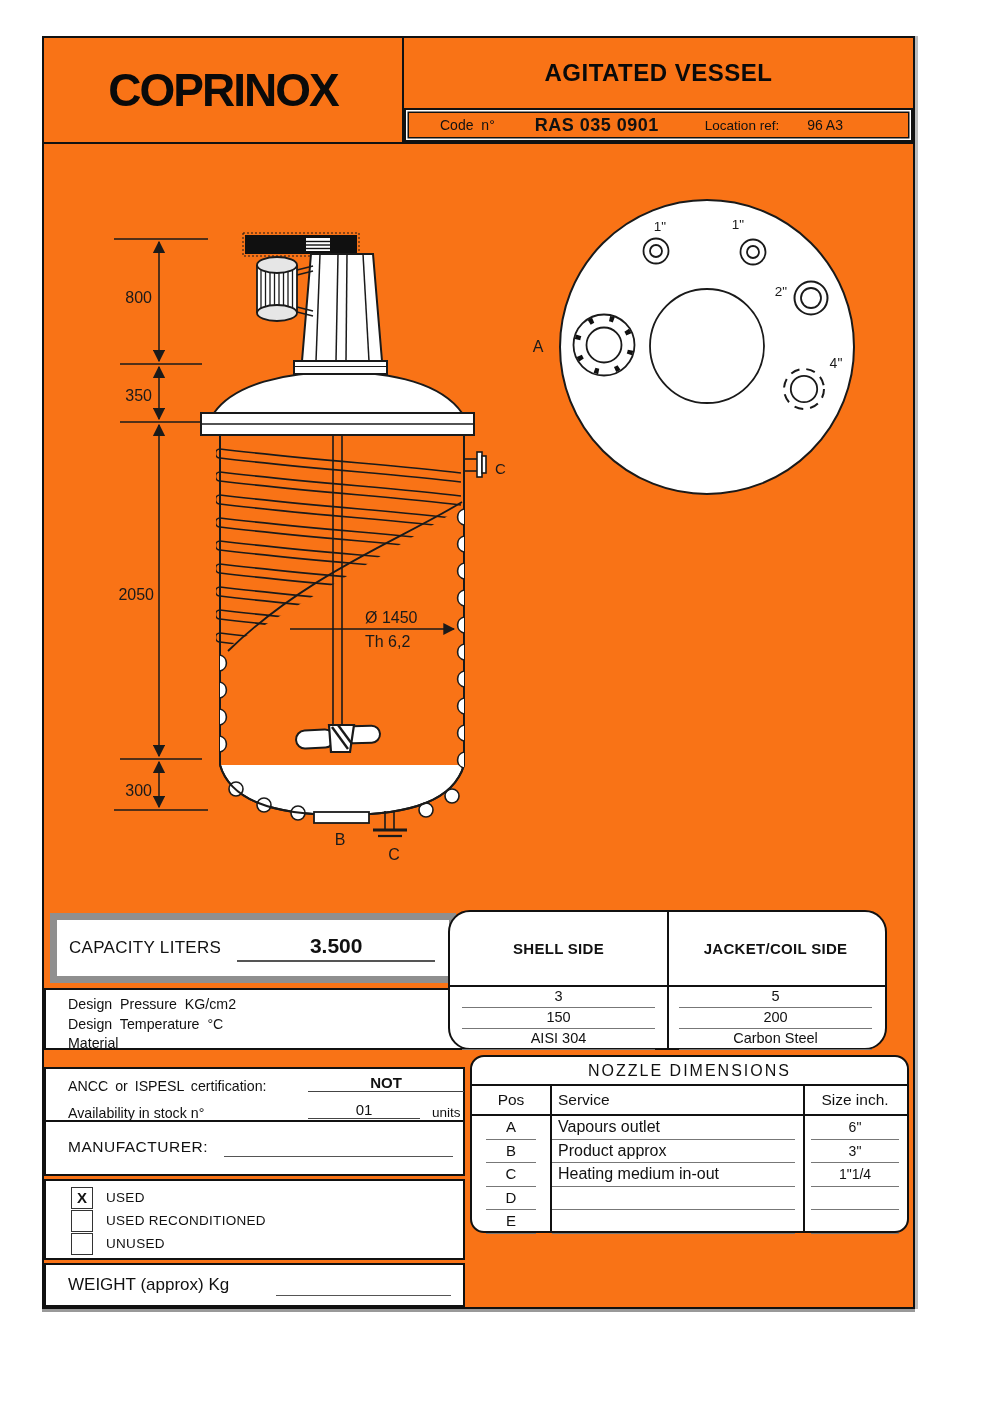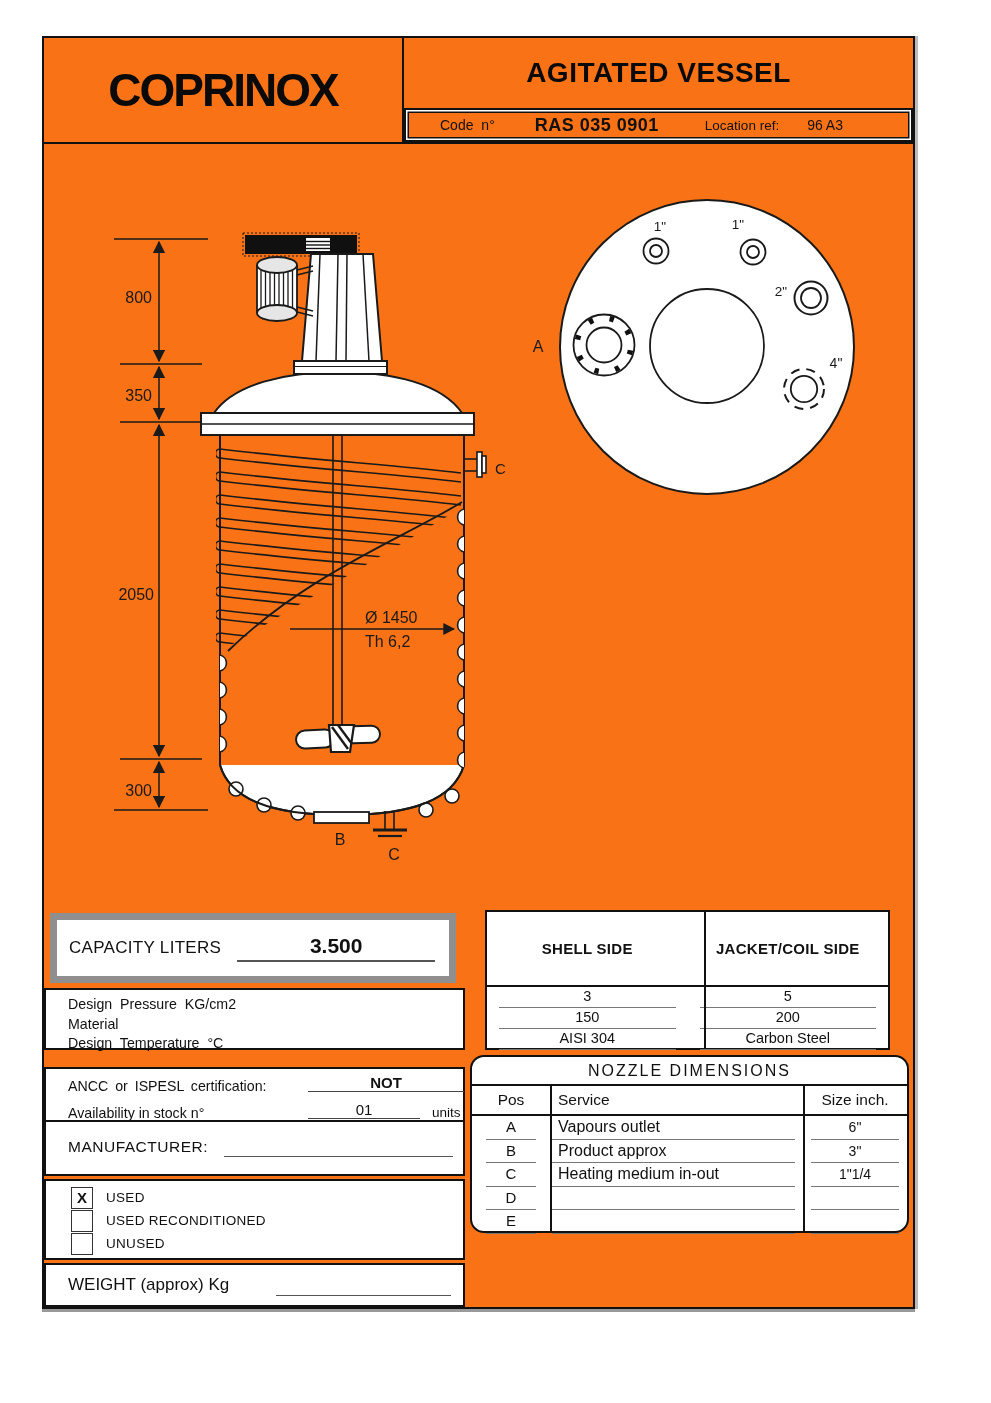--- a/index.html
+++ b/index.html
@@ -5,21 +5,21 @@
   html,body{margin:0;padding:0;background:#fff;}
   body{width:991px;height:1403px;position:relative;font-family:"Liberation Sans",sans-serif;color:#111;}
   .page{position:absolute;left:42px;top:36px;width:869px;height:1269px;border:2.5px solid #111;
         background:#f97316;box-shadow:0 3px 0 #999,3px 0 0 #bbb;}
   
   .logo-cell{position:absolute;left:0;top:0;width:358px;height:104px;border-right:2.2px solid #111;
              display:flex;align-items:center;justify-content:center;}
   .logo{font-weight:900;font-size:46px;letter-spacing:-2px;transform:scaleY(1.02);color:#0a0a0a;}
   .title-cell{position:absolute;left:360px;top:0;right:0;height:104px;}
   .title{height:70px;display:flex;align-items:center;justify-content:center;
-         font-weight:bold;font-size:28px;letter-spacing:0.5px;color:#0a0a0a;}
+         font-weight:bold;font-size:24px;letter-spacing:0.5px;color:#0a0a0a;}
   .code-strip{position:absolute;left:0;right:0;top:70px;height:34px;border:2px solid #111;
               box-shadow:inset 0 0 0 1.5px #fff, inset 0 0 0 3px #111;
               display:flex;align-items:center;box-sizing:border-box;}
   .code-label{margin-left:34px;font-size:14px;word-spacing:4px;}
   .code-value{margin-left:40px;font-size:18px;font-weight:bold;letter-spacing:0.5px;}
   .loc-label{margin-left:46px;font-size:13.5px;}
   .loc-value{margin-left:28px;font-size:14px;}
   .hline{position:absolute;left:0;right:0;top:104px;border-top:2.5px solid #111;}
   
   .box{position:absolute;border:2.2px solid #111;background:#fff;box-sizing:border-box;}
@@ -49,21 +49,21 @@
   .cond-box{left:0;top:1141px;width:421px;height:81px;padding-top:5px;}
   .cond-row{display:flex;align-items:center;height:23px;}
   .cb{width:20px;height:20px;border:1.7px solid #333;margin-left:25px;text-align:center;
       line-height:19px;font-weight:bold;font-size:15px;background:#fff;flex:none;}
   .cond-lab{margin-left:13px;font-size:13.5px;letter-spacing:0.3px;}
   
   .weight-box{left:0;top:1225px;width:421px;height:44px;}
   .weight-label{position:absolute;left:22px;top:10px;font-size:17px;}
   .weight-line{position:absolute;left:230px;right:12px;top:30px;border-bottom:1.8px solid #555;}
   
-  .shell-table{left:441px;top:872px;width:405px;height:140px;}
+  .shell-table{left:404px;top:872px;width:439px;height:140px;border-radius:22px;}
   .sj-head{display:flex;height:73px;border-bottom:2px solid #111;}
   .sj-hcell{width:217px;display:flex;align-items:center;justify-content:center;
             font-weight:bold;font-size:15px;letter-spacing:0.3px;}
   .sv-row{display:flex;height:21px;}
   .sv-cell{width:217px;text-align:center;font-size:14.5px;line-height:19px;}
   .sv-ul{display:block;margin:0 12px;border-bottom:1.6px solid #777;height:20px;}
   .vdiv{position:absolute;top:0;bottom:0;width:2px;background:#111;}
   
   .noz-table{left:426px;top:1017px;width:439px;height:178px;border-radius:14px;}
   .noz-title{height:27px;border-bottom:2px solid #111;display:flex;align-items:center;
@@ -307,22 +307,22 @@
     </g>
   </svg>
 
   <div class="cap-frame">
     <span class="cap-label">CAPACITY LITERS</span>
     <span class="cap-value">3.500</span>
   </div>
 
   <div class="box design-box">
     <div>Design Pressure KG/cm2</div>
+    <div>Design Temperature °C</div>
     <div>Material</div>
-    <div>Design Temperature °C</div>
   </div>
 
   <div class="box shell-table">
     <div class="sj-head">
       <div class="sj-hcell">SHELL SIDE</div>
       <div class="sj-hcell">JACKET/COIL SIDE</div>
     </div>
     <div class="sv-row">
       <div class="sv-cell">
           <span class="sv-ul">3</span>

